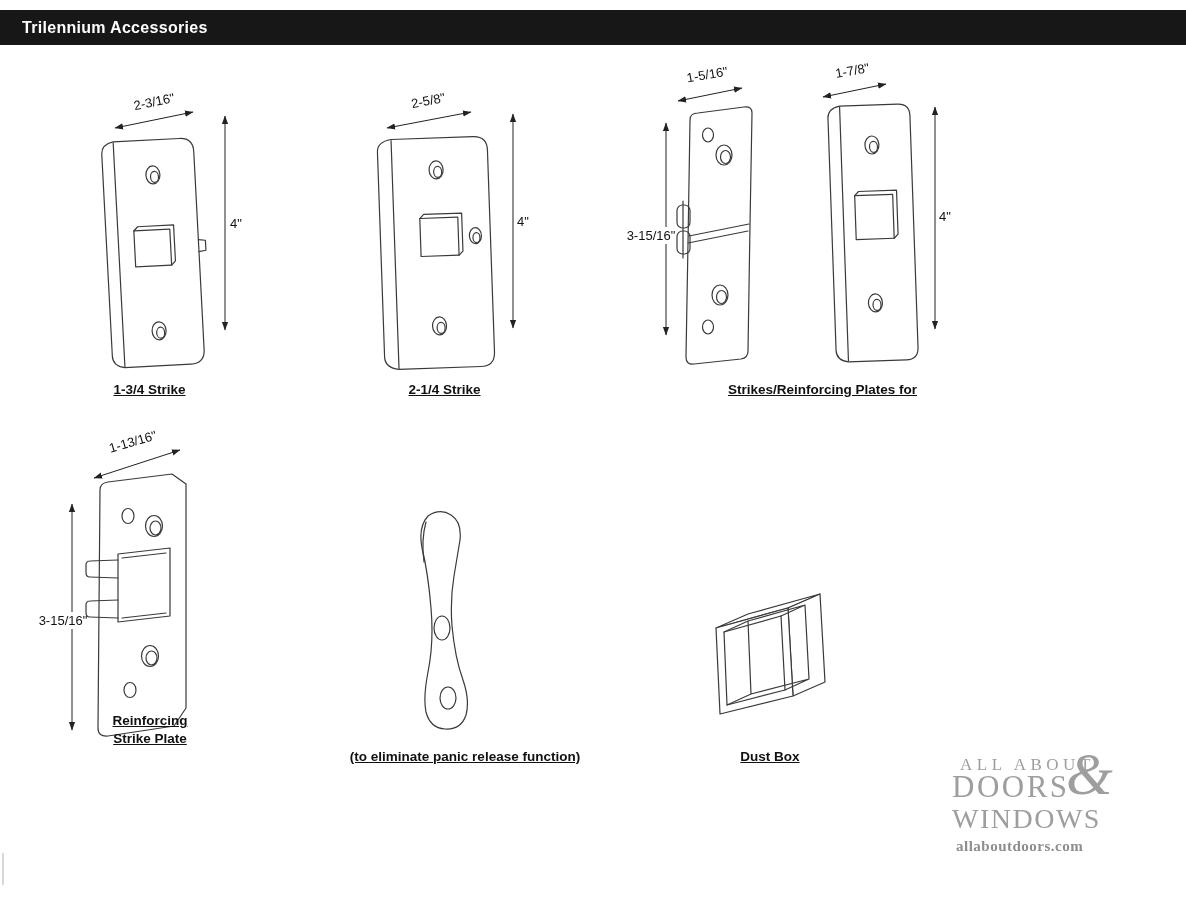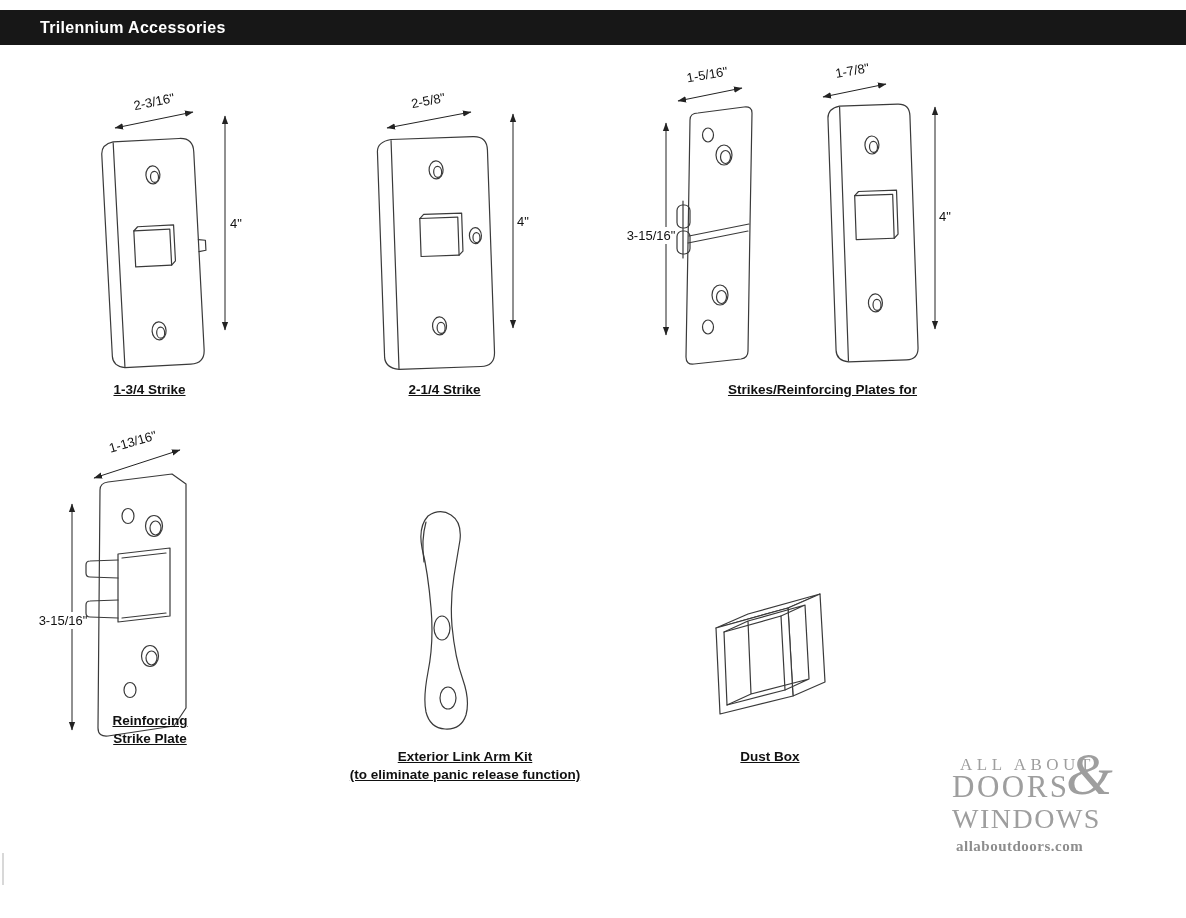--- a/index.html
+++ b/index.html
@@ -9,21 +9,21 @@
     width:1186px; height:918px;
     font-family:"Liberation Sans", sans-serif;
     overflow:hidden;
   }
   .header {
     position:absolute; left:0; top:10px; width:1186px; height:35px;
     background:#171717; display:flex; align-items:center;
   }
   .header-title {
     color:#ffffff; font-size:16px; font-weight:bold;
-    padding-left:40px; letter-spacing:0.3px;
+    padding-left:22px; letter-spacing:0.3px;
   }
   svg.fig { position:absolute; overflow:visible; }
   .dimline { stroke:#222222; stroke-width:1; fill:none; }
   .dimtext {
     font-family:"Liberation Sans", sans-serif;
     font-size:13px; fill:#111111; text-anchor:middle;
   }
   .draw path, .draw rect, .draw ellipse, .draw line {
     stroke:#3a3a3a; stroke-width:1.2; fill:none;
     stroke-linejoin:round; stroke-linecap:round;
@@ -183,21 +183,20 @@
 
 <svg class="fig" style="left:390px;top:500px;width:150px;height:242px" viewBox="0 0 150 242">
   <g class="draw">
     <path class="face" d="M38,16 Q50,8 61,15 Q72,22 70,40 L64,76 Q60,100 62,126 Q65,158 73,180 Q80,200 76,215 Q71,230 55,229 Q40,228 36,212 Q33,198 38,172 Q44,142 41,108 Q38,72 32,48 Q28,27 38,16 Z"></path>
     <path d="M36,22 Q31,40 34,62"></path>
     <ellipse cx="52" cy="128" rx="8" ry="12"></ellipse>
     <ellipse cx="58" cy="198" rx="8" ry="11"></ellipse>
   </g>
 </svg>
 <div class="caption" style="left:330px;top:748px;width:270px">
-  <div>Exterior Link Arm Kit</div>
   <div>(to eliminate panic release function)</div>
 </div>
 
 <svg class="fig" style="left:690px;top:580px;width:180px;height:168px" viewBox="0 0 180 168">
   <g class="draw">
     <path class="face" d="M26,48 L98,28 L130,14 L58,34 Z"></path>
     <path class="face" d="M98,28 L130,14 L135,102 L103,116 Z"></path>
     <path class="face" d="M26,48 L98,28 L103,116 L30,134 Z"></path>
     <path d="M34,52 L91,36 L95,110 L37,125 Z"></path>
     <path d="M34,52 L58,41 L115,25 L119,99 L61,114 L37,125 M91,36 L115,25 M95,110 L119,99 M58,41 L61,114"></path>

